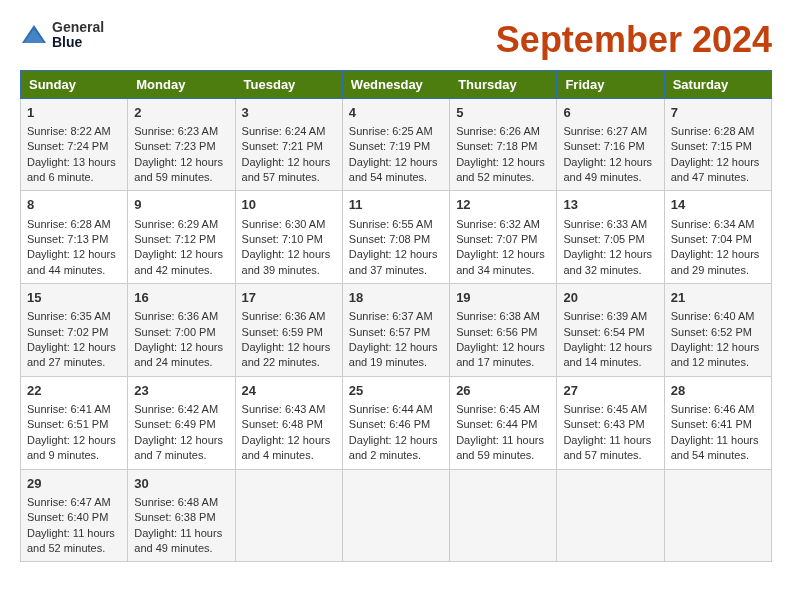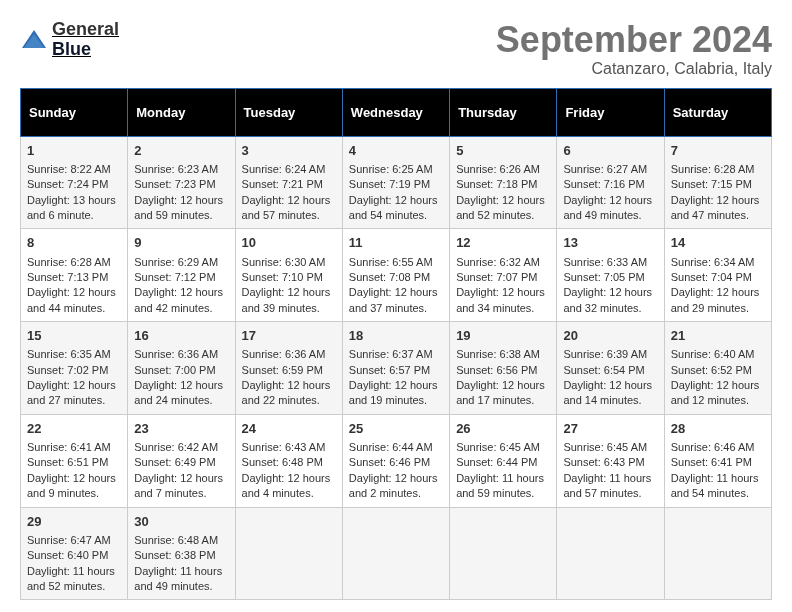--- a/index.html
+++ b/index.html
@@ -15,53 +15,52 @@
       justify-content: space-between;
       align-items: flex-start;
       margin-bottom: 10px;
     }
     .logo {
       display: flex;
       align-items: center;
       gap: 4px;
     }
     .logo-text {
-      font-size: 18px;
+      font-size: 14px;
       font-weight: bold;
       line-height: 1.1;
-      text-decoration: underline;
     }
     .logo-general { color: #333; }
     .logo-blue { color: #0f172a; }
     .logo-icon {
       width: 28px;
       height: 28px;
     }
     .title-block { text-align: right; }
     .month-title {
       font-size: 36px;
       font-weight: bold;
-      color: #737373;
+      color: #c2410c;
       line-height: 1.1;
     }
     .location {
       font-size: 16px;
       color: #555;
     }
     table {
       width: 100%;
       border-collapse: collapse;
       font-size: 11px;
     }
     thead tr th {
-      background-color: #000000;
+      background-color: #4d7c0f;
       color: #fff;
       font-weight: bold;
       font-size: 13px;
-      padding: 16px 8px;
+      padding: 6px 8px;
       text-align: left;
       border: 1px solid #2e6db4;
     }
     tbody tr td {
       vertical-align: top;
       border: 1px solid #ccc;
       padding: 5px 6px;
       width: 14.28%;
       min-height: 70px;
       color: #333;
@@ -92,21 +91,20 @@
       <polygon points="14,4 26,22 2,22" fill="#2e6db4"></polygon>
       <polygon points="14,8 24,22 4,22" fill="#5b9bd5" opacity="0.5"></polygon>
     </svg>
     <div class="logo-text">
       <span class="logo-general">General</span><br>
       <span class="logo-blue">Blue</span>
     </div>
   </div>
   <div class="title-block">
     <div class="month-title">September 2024</div>
-    <div class="location">Catanzaro, Calabria, Italy</div>
   </div>
 </div>
 
 <table>
   <thead>
     <tr>
       <th>Sunday</th>
       <th>Monday</th>
       <th>Tuesday</th>
       <th>Wednesday</th>

